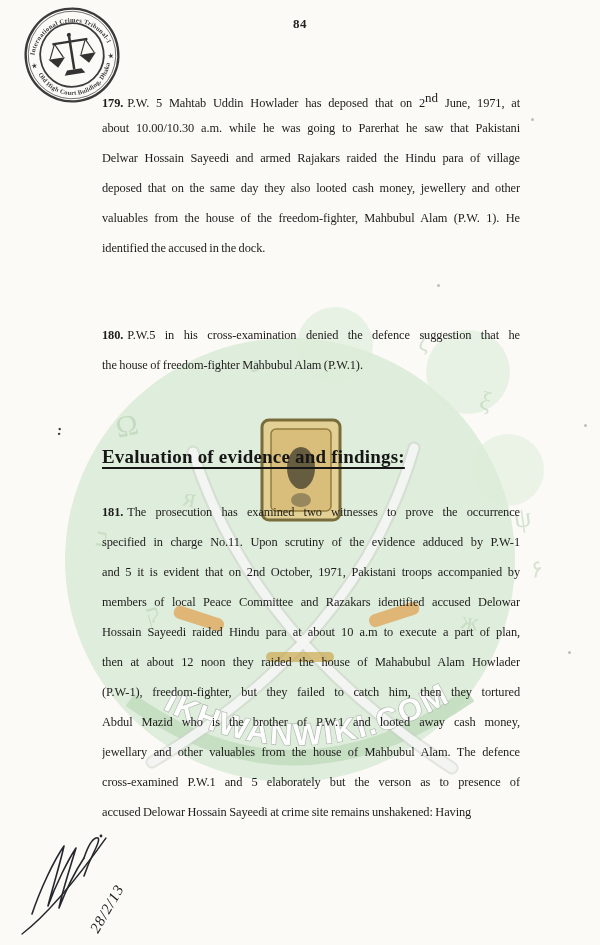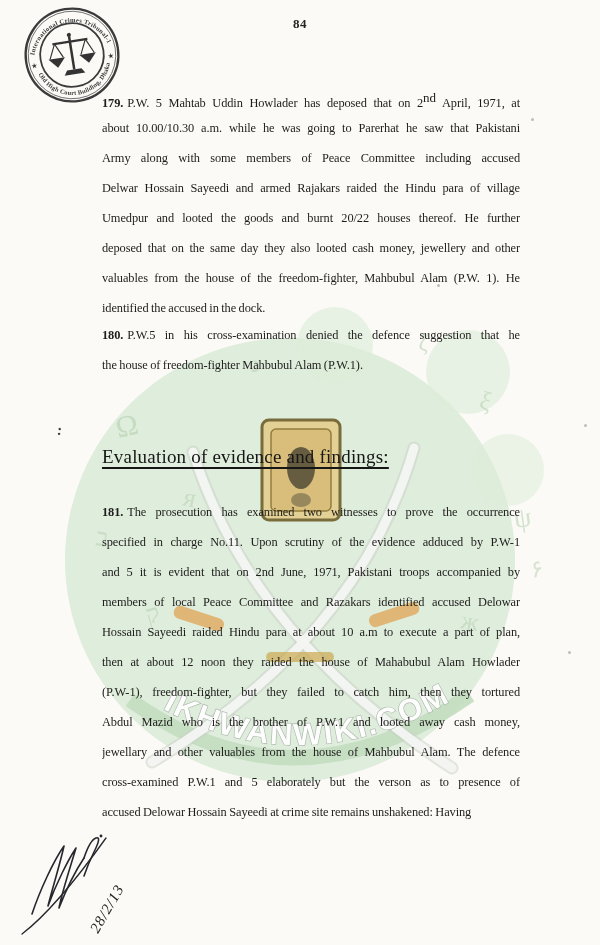--- a/index.html
+++ b/index.html
@@ -17,21 +17,21 @@
     font-size:13px;font-weight:600;color:#242424;letter-spacing:.5px;z-index:2;}
   
   .para{position:absolute;left:102px;width:418px;z-index:2;}
   .line{height:30px;line-height:30px;font-size:12.4px;color:#1e1d1b;
     text-align:justify;text-align-last:justify;overflow:hidden;
     letter-spacing:-0.1px;word-spacing:-0.5px;}
   .line.endline{text-align:center;text-align-last:left;}
   .pnum{font-weight:bold;padding-right:4px;}
   .sup{font-size:13px;vertical-align:5px;letter-spacing:0;}
   .heading{position:absolute;left:102px;top:446px;z-index:2;
-    font-size:19px;font-weight:normal;color:#161616;letter-spacing:.2px;
+    font-size:19px;font-weight:bold;color:#161616;letter-spacing:.2px;
     text-decoration:underline;text-decoration-thickness:1.8px;text-underline-offset:4px;}
   
   .straymark{position:absolute;left:57px;top:422px;z-index:2;font-size:15px;
     font-weight:bold;color:#3a3a3a;transform:rotate(8deg);}
   .speck{position:absolute;width:3px;height:3px;border-radius:50%;
     background:#8d8d88;opacity:.55;z-index:2;}
   
   .signature{position:absolute;left:14px;top:812px;z-index:3;}
 </style>
 </head>
@@ -109,41 +109,39 @@
     <line x1="63" y1="35" x2="56.5" y2="49" stroke-width="1.1"></line>
     <line x1="63" y1="35" x2="69.5" y2="49" stroke-width="1.1"></line>
     <path d="M 55 49 L 71 49 L 63 58 Z" stroke="none"></path>
     <path d="M 41 62 L 55 62 L 58 66.5 L 38 66.5 Z" stroke="none"></path>
   </g>
 </svg>
 
 <div class="pageno">84</div>
 
 <div class="para" style="top:83px;">
-  <div class="line"><span class="pnum">179.</span><span>P.W. 5 Mahtab Uddin Howlader has deposed that on 2</span><span class="sup">nd</span> <span>April, 1971, at</span></div>
+  <div class="line"><span class="pnum">179.</span><span>P.W. 5 Mahtab Uddin Howlader has deposed that on 2</span><span class="sup">nd</span> <span>June, 1971, at</span></div>
   <div class="line">about 10.00/10.30 a.m. while he was going to Parerhat he saw that Pakistani</div>
-  <div class="line">Army along with some members of Peace Committee including accused</div>
   <div class="line">Delwar Hossain Sayeedi and armed Rajakars raided the Hindu para of village</div>
-  <div class="line">Umedpur and looted the goods and burnt 20/22 houses thereof. He further</div>
   <div class="line">deposed that on the same day they also looted cash money, jewellery and other</div>
   <div class="line">valuables from the house of the freedom-fighter, Mahbubul Alam (P.W. 1). He</div>
   <div class="line endline">identified the accused in the dock.</div>
 </div>
 
 <div class="para" style="top:320px;">
   <div class="line"><span class="pnum">180.</span><span>P.W.5 in his cross-examination denied the defence suggestion that he</span></div>
   <div class="line endline">the house of freedom-fighter Mahbubul Alam (P.W.1).</div>
 </div>
 
 <div class="heading">Evaluation of evidence and findings:</div>
 
 <div class="para" style="top:497px;">
   <div class="line"><span class="pnum">181.</span><span>The prosecution has examined two witnesses to prove the occurrence</span></div>
   <div class="line">specified in charge No.11. Upon scrutiny of the evidence adduced by P.W-1</div>
-  <div class="line">and 5 it is evident that on 2nd June, 1971, Pakistani troops accompanied by</div>
+  <div class="line">and 5 it is evident that on 2nd October, 1971, Pakistani troops accompanied by</div>
   <div class="line">members of local Peace Committee and Razakars identified accused Delowar</div>
   <div class="line">Hossain Sayeedi raided Hindu para at about 10 a.m to execute a part of plan,</div>
   <div class="line">then at about 12 noon they raided the house of Mahabubul Alam Howlader</div>
   <div class="line">(P.W-1), freedom-fighter, but they failed to catch him, then they tortured</div>
   <div class="line">Abdul Mazid who is the brother of P.W.1 and looted away cash money,</div>
   <div class="line">jewellary and other valuables from the house of Mahbubul Alam. The defence</div>
   <div class="line">cross-examined P.W.1 and 5 elaborately but the verson as to presence of</div>
   <div class="line endline">accused Delowar Hossain Sayeedi at crime site remains unshakened: Having</div>
 </div>
 

